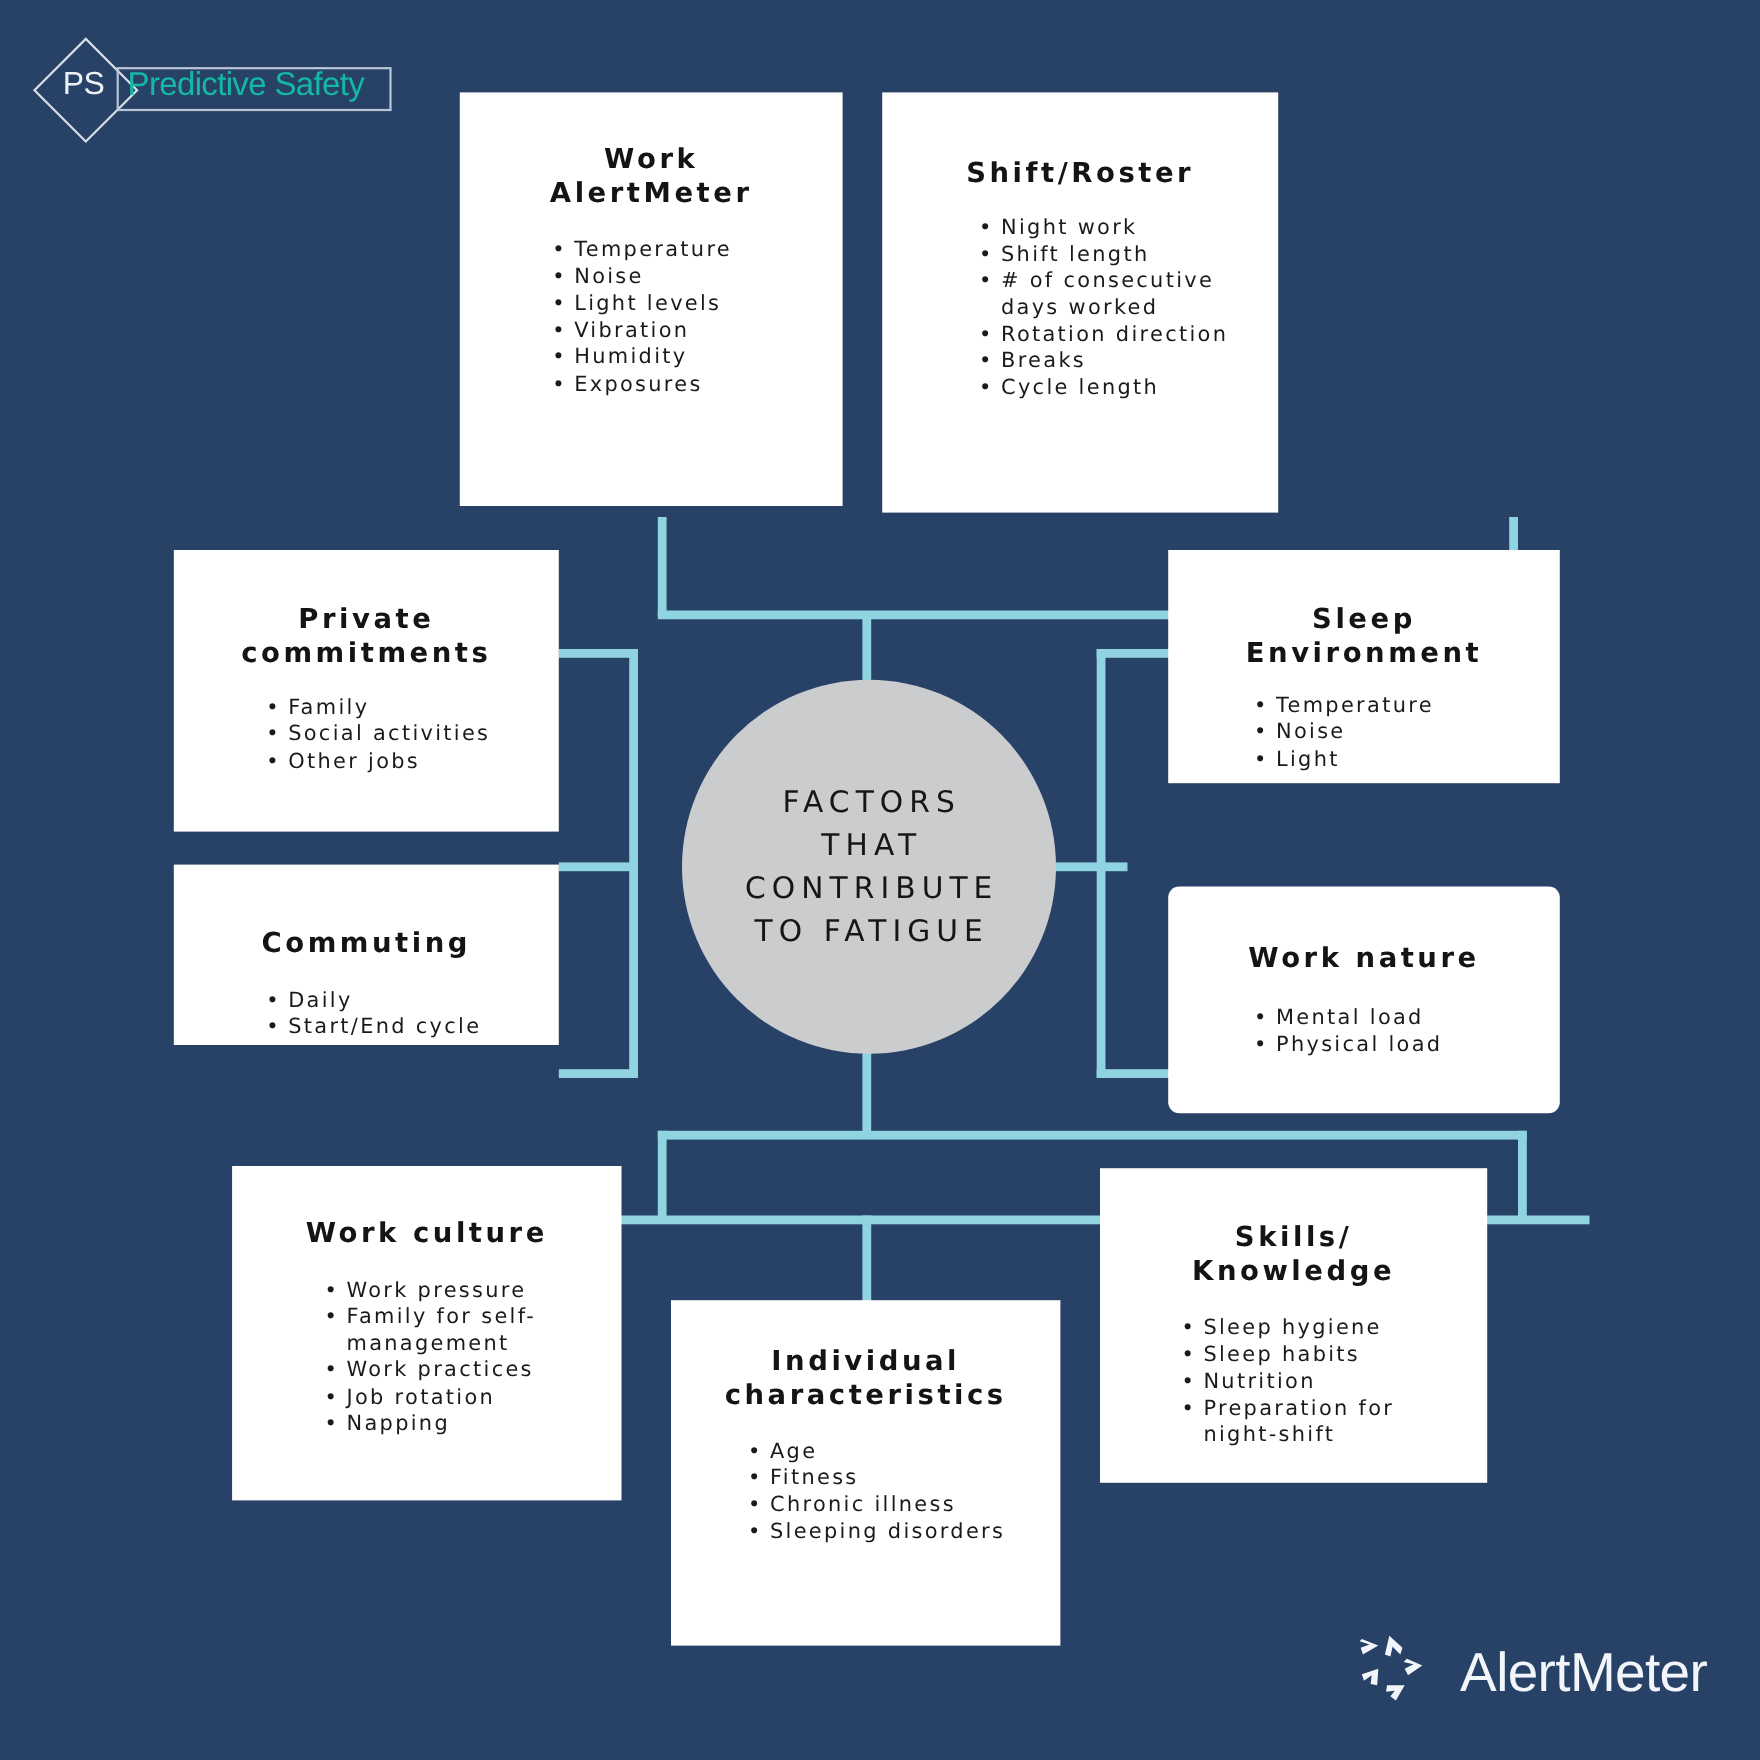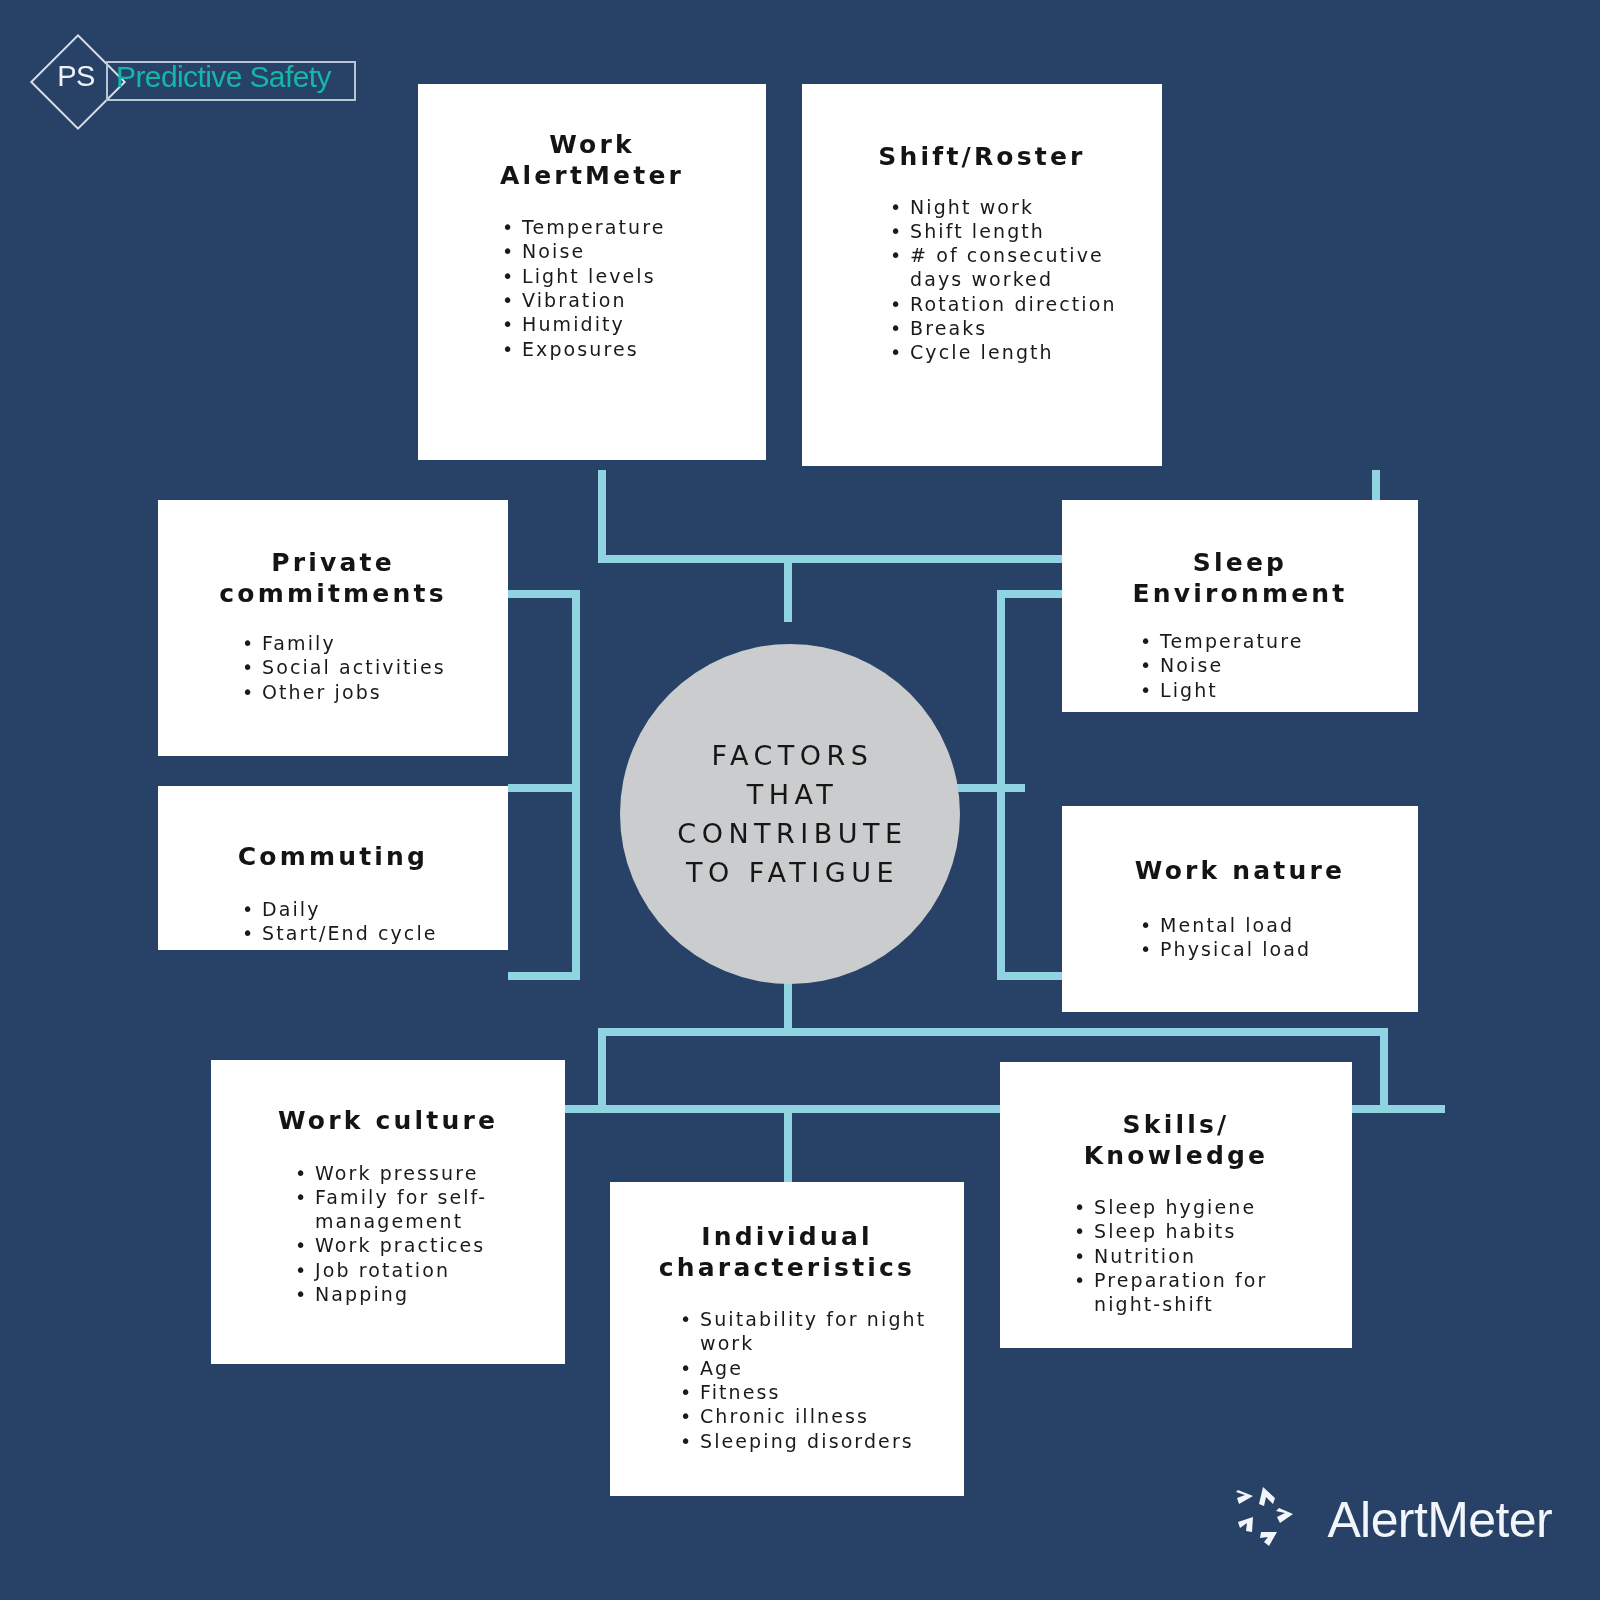--- a/index.html
+++ b/index.html
@@ -107,21 +107,21 @@
     position: absolute;
     left: 0;
     top: 0;
     letter-spacing: 0;
   }
 
   
   #centre {
     position: absolute;
     left: 620px;
-    top: 644px;
+    top: 618px;
     width: 340px;
     height: 340px;
     border-radius: 50%;
     background: #cbcccd;
     display: flex;
     align-items: center;
     justify-content: center;
   }
   #centre .centre-text {
     text-align: center;
@@ -236,21 +236,21 @@
 
   <div class="card" style="left:1062px; top:500px; width:356px; height:212px; padding:48px 34px 0 34px;">
     <div class="title" style="font-size:25px; margin-bottom:20px;">Sleep Environment</div>
     <ul style="font-size:19px; padding-left:44px;">
       <li>Temperature</li>
       <li>Noise</li>
       <li>Light</li>
     </ul>
   </div>
 
-  <div class="card" style="left:1062px; top:806px; width:356px; height:206px; padding:50px 34px 0 34px;">
+  <div class="card" style="left:1062px; top:806px; width:356px; height:206px; padding:50px 34px 0 34px;border-radius:10px;">
     <div class="title" style="font-size:25px; margin-bottom:26px;">Work nature</div>
     <ul style="font-size:19px; padding-left:44px;">
       <li>Mental load</li>
       <li>Physical load</li>
     </ul>
   </div>
 
   <div class="card" style="left:211px; top:1060px; width:354px; height:304px; padding:46px 34px 0 34px;">
     <div class="title" style="font-size:25px; margin-bottom:24px;">Work culture</div>
     <ul style="font-size:19px; padding-left:50px;">
@@ -258,21 +258,20 @@
       <li>Family for self-management</li>
       <li>Work practices</li>
       <li>Job rotation</li>
       <li>Napping</li>
     </ul>
   </div>
 
   <div class="card" style="left:610px; top:1182px; width:354px; height:314px; padding:40px 30px 0 30px;">
     <div class="title" style="font-size:25px; margin-bottom:24px;">Individual characteristics</div>
     <ul style="font-size:19px; padding-left:40px;">
-      <li>Suitability for night work</li>
       <li>Age</li>
       <li>Fitness</li>
       <li>Chronic illness</li>
       <li>Sleeping disorders</li>
     </ul>
   </div>
 
   <div class="card" style="left:1000px; top:1062px; width:352px; height:286px; padding:48px 34px 0 34px;">
     <div class="title" style="font-size:25px; margin-bottom:24px;">Skills/ Knowledge</div>
     <ul style="font-size:19px; padding-left:40px;">

